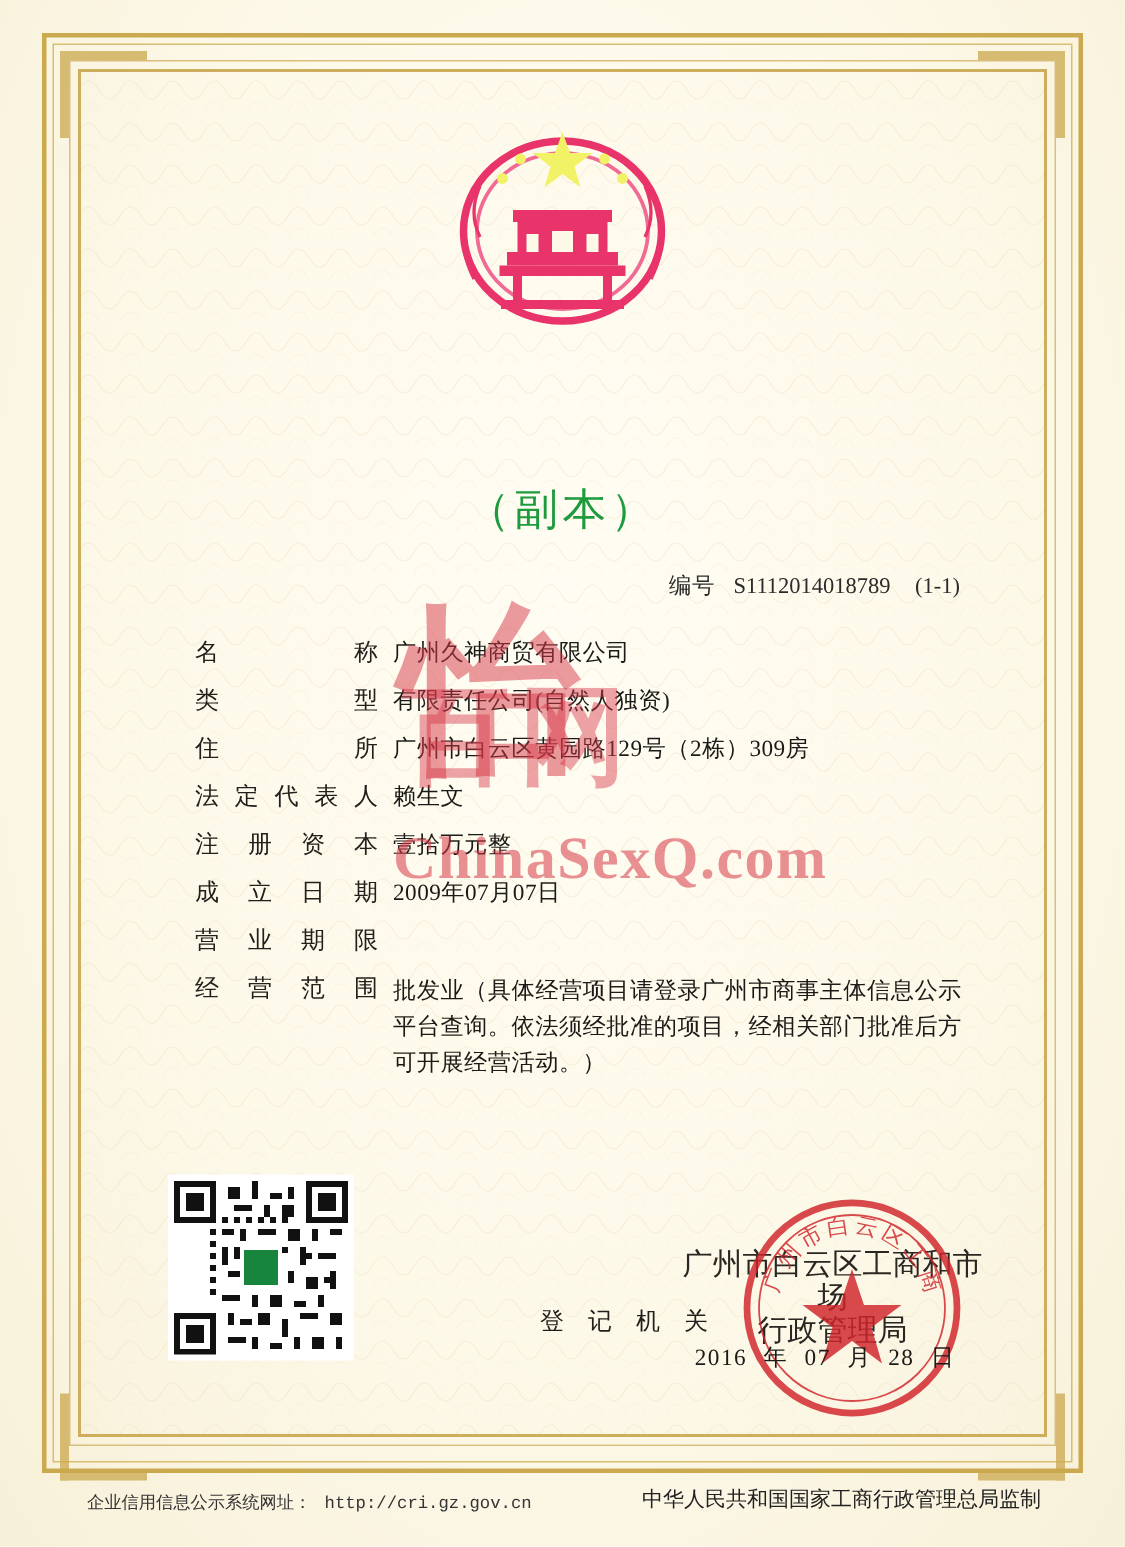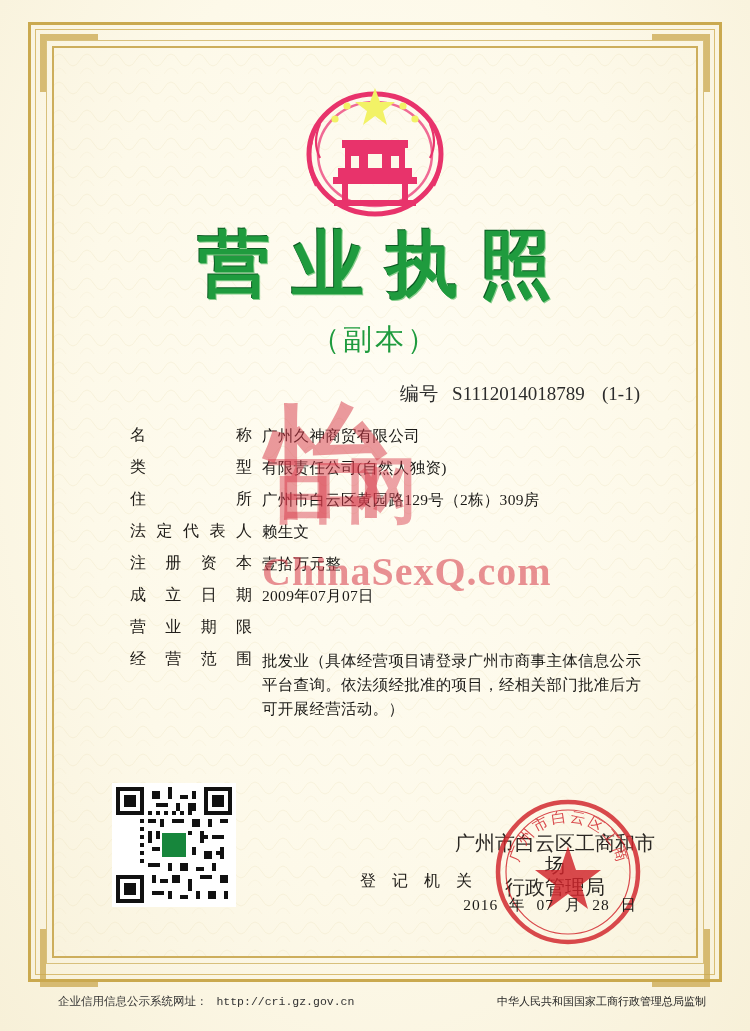--- a/index.html
+++ b/index.html
@@ -98,21 +98,21 @@
     letter-spacing: 3px;
     color: #1f9b3e;
     font-family: "DejaVu Serif", serif;
   }
 
   
   .serial {
     position: absolute;
     top: 381px;
     right: 110px;
-    font-size: 19px;
+    font-size: 15px;
     color: #2b2b2b;
     letter-spacing: .5px;
     margin-left: 35px;
   }
   .serial .num { margin: 0 12px 0 8px; letter-spacing: 0; }
   .serial .pair { letter-spacing: 0; }
 
   .credit {
     position: absolute;
     top: 404px;
@@ -220,23 +220,23 @@
     bottom: 22px;
     font-size: 11.5px;
     color: #333;
   }
   .footer-left .url {
     font-family: "Liberation Mono", monospace;
     margin-left: 6px;
   }
   .footer-right {
     position: absolute;
-    right: 44px;
+    right: 56px;
     bottom: 22px;
-    font-size: 11px;
+    font-size: 14px;
     color: #222;
   }
 
   
   .wm-cn {
     position: absolute;
     left: 268px;
     top: 400px;
     font-size: 120px;
     font-weight: 700;
@@ -326,21 +326,20 @@
       <rect x="78" y="82" width="14" height="14" fill="#fdf9e9" stroke="none"></rect>
       <rect x="61" y="84" width="8" height="12" fill="#fdf9e9" stroke="none"></rect>
       <rect x="101" y="84" width="8" height="12" fill="#fdf9e9" stroke="none"></rect>
 
       <rect x="52" y="112" width="6" height="16" fill="#e8336b" stroke="none"></rect>
       <rect x="112" y="112" width="6" height="16" fill="#e8336b" stroke="none"></rect>
       <rect x="44" y="128" width="82" height="6" fill="#e8336b" stroke="none"></rect>
     </g>
   </svg>
 
-  <div class="title">营业执照</div>
   <div class="subtitle">（副本）</div>
 
   <div class="serial">
     <span>编号</span>
     <span class="num">S1112014018789</span>
     <span class="pair">(1-1)</span>
   </div>
 
   <div class="fields">
 

